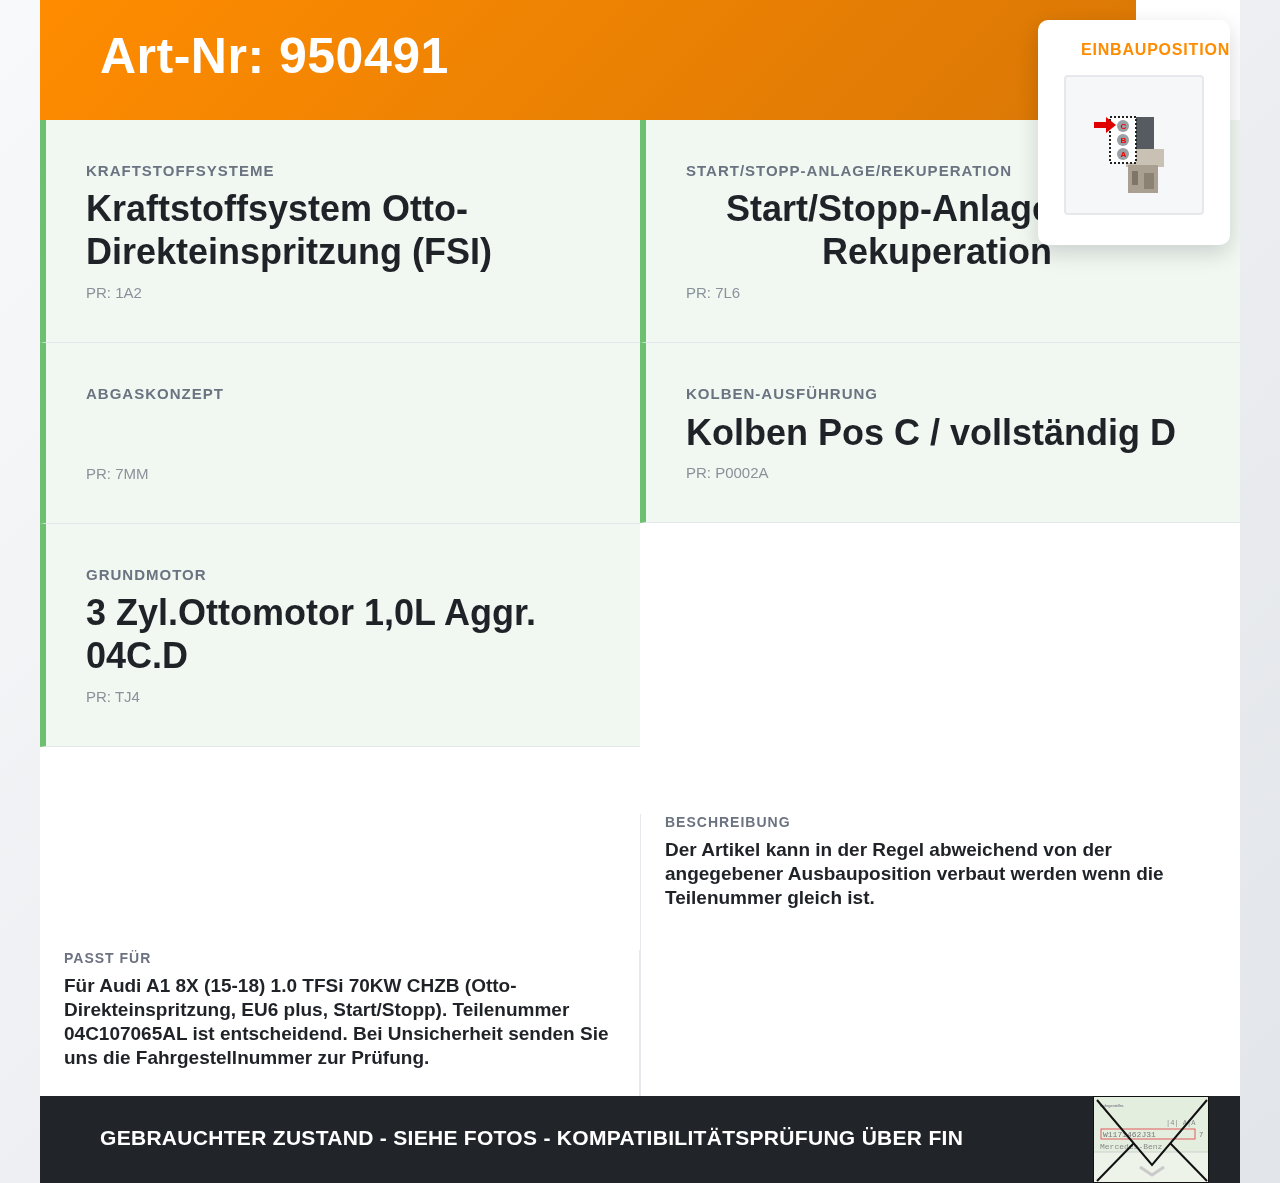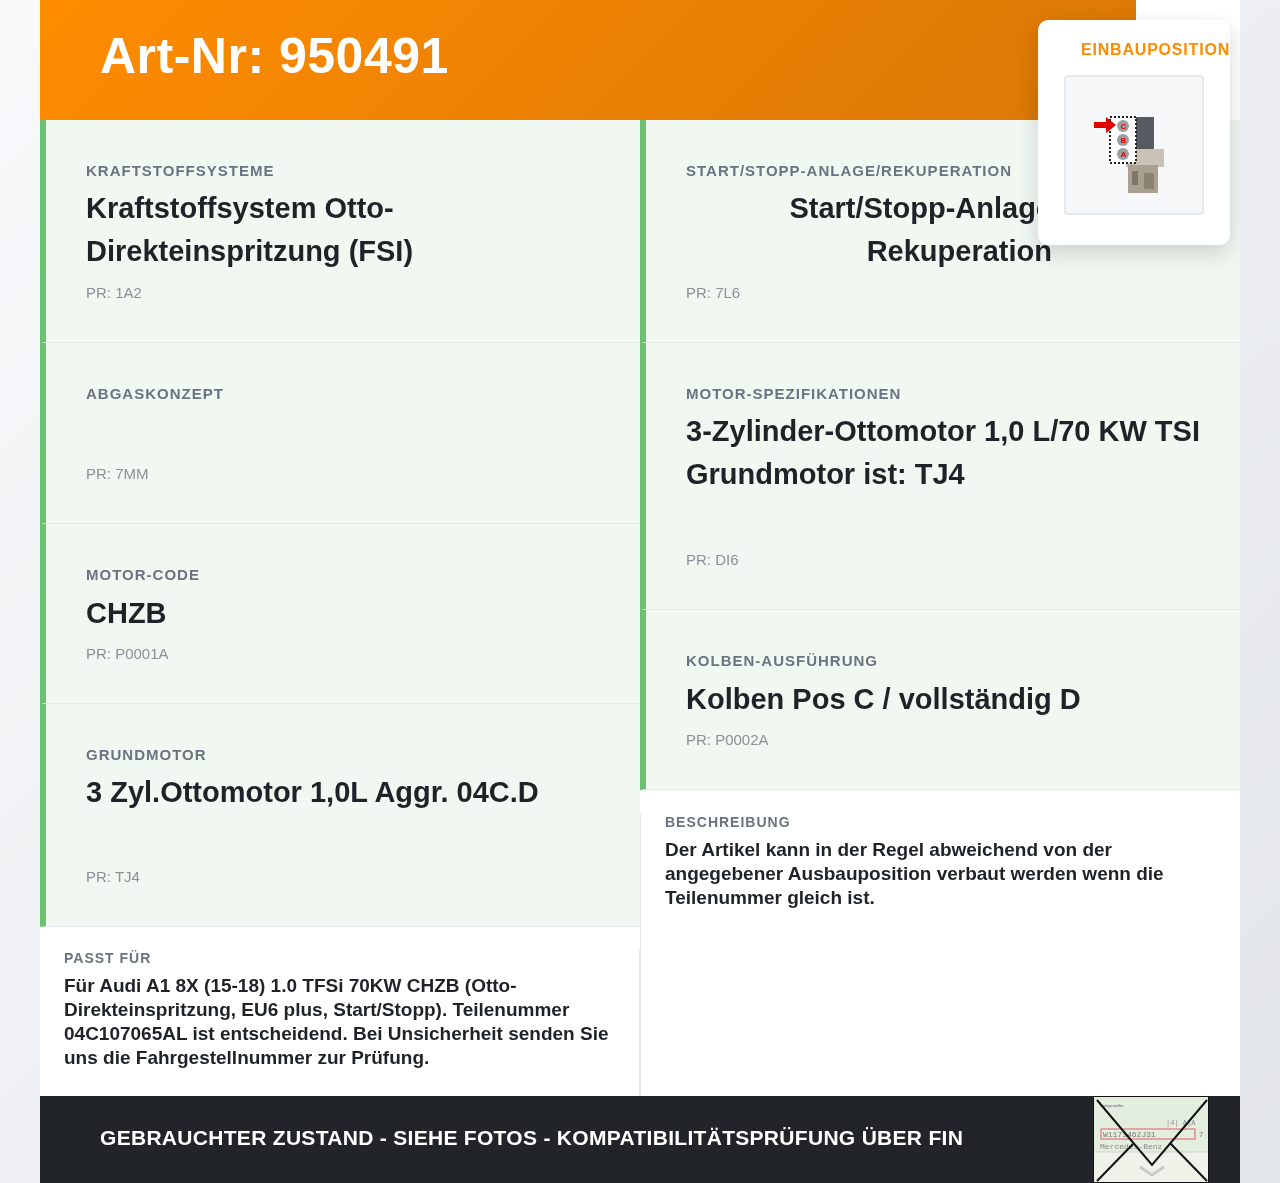--- a/index.html
+++ b/index.html
@@ -32,21 +32,21 @@
     box-sizing:border-box;
     padding:1px 40px;
   }
   .cell .lbl {
     position:absolute; left:40px;
     font-size:15px; font-weight:bold; color:#6b7280; letter-spacing:1px;
     text-transform:uppercase; white-space:nowrap;
   }
   .cell .val {
     position:absolute; left:40px; right:40px;
-    font-size:29px; font-weight:bold; color:#1f2328; line-height:43px;
+    font-size:36px; font-weight:bold; color:#1f2328; line-height:43px;
   }
   .cell .pr {
     position:absolute; left:40px;
     font-size:15px; color:#8a9199;
   }
   .info {
     position:absolute; padding:0 24px; box-sizing:border-box; background:#fff;
   }
   .info .lbl {
     font-size:14px; font-weight:bold; color:#6b7280; letter-spacing:1px;
@@ -94,42 +94,32 @@
   <div class="col col-left">
     <div class="cell" style="height:223px;">
       <div class="lbl" style="top:42px;">KRAFTSTOFFSYSTEME</div>
       <div class="val" style="top:67px;">Kraftstoffsystem Otto-Direkteinspritzung (FSI)</div>
       <div class="pr" style="top:164px;">PR: 1A2</div>
     </div>
     <div class="cell" style="height:181px;">
       <div class="lbl" style="top:42px;">ABGASKONZEPT</div>
       <div class="pr" style="top:122px;">PR: 7MM</div>
     </div>
-    <div class="cell" style="height:180px;">
-      <div class="lbl" style="top:42px;">MOTOR-CODE</div>
-      <div class="val" style="top:68px;">CHZB</div>
-      <div class="pr" style="top:121px;">PR: P0001A</div>
-    </div>
     <div class="cell" style="height:223px;">
       <div class="lbl" style="top:42px;">GRUNDMOTOR</div>
       <div class="val" style="top:67px;">3 Zyl.Ottomotor 1,0L Aggr. 04C.D</div>
       <div class="pr" style="top:164px;">PR: TJ4</div>
     </div>
   </div>
 
   <div class="col col-right">
     <div class="cell" style="height:223px;">
       <div class="lbl" style="top:42px;">START/STOPP-ANLAGE/REKUPERATION</div>
       <div class="val" style="top:67px; right:188px;text-align:right;">Start/Stopp-Anlage Rekuperation</div>
       <div class="pr" style="top:164px;">PR: 7L6</div>
-    </div>
-    <div class="cell" style="height:267px;">
-      <div class="lbl" style="top:42px;">MOTOR-SPEZIFIKATIONEN</div>
-      <div class="val" style="top:67px;">3-Zylinder-Ottomotor 1,0 L/70 KW TSI Grundmotor ist: TJ4</div>
-      <div class="pr" style="top:208px;">PR: DI6</div>
     </div>
     <div class="cell" style="height:180px;">
       <div class="lbl" style="top:42px;">KOLBEN-AUSFÜHRUNG</div>
       <div class="val" style="top:68px;">Kolben Pos C / vollständig D</div>
       <div class="pr" style="top:121px;">PR: P0002A</div>
     </div>
   </div>
 
   <div class="info" style="left:0; top:950px; width:600px; height:146px; border-right:1px solid #e6e8ec;">
     <div class="lbl">PASST FÜR</div>

